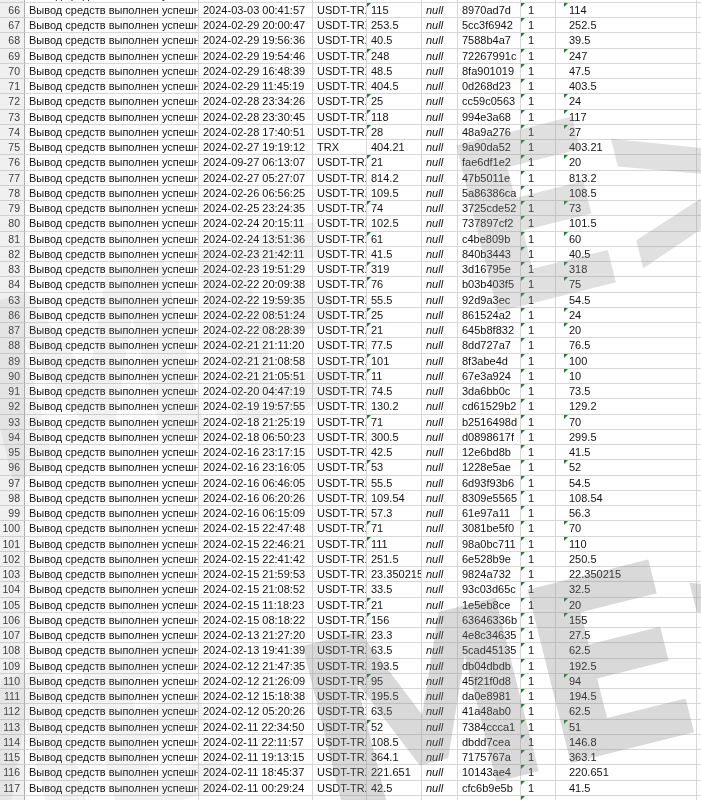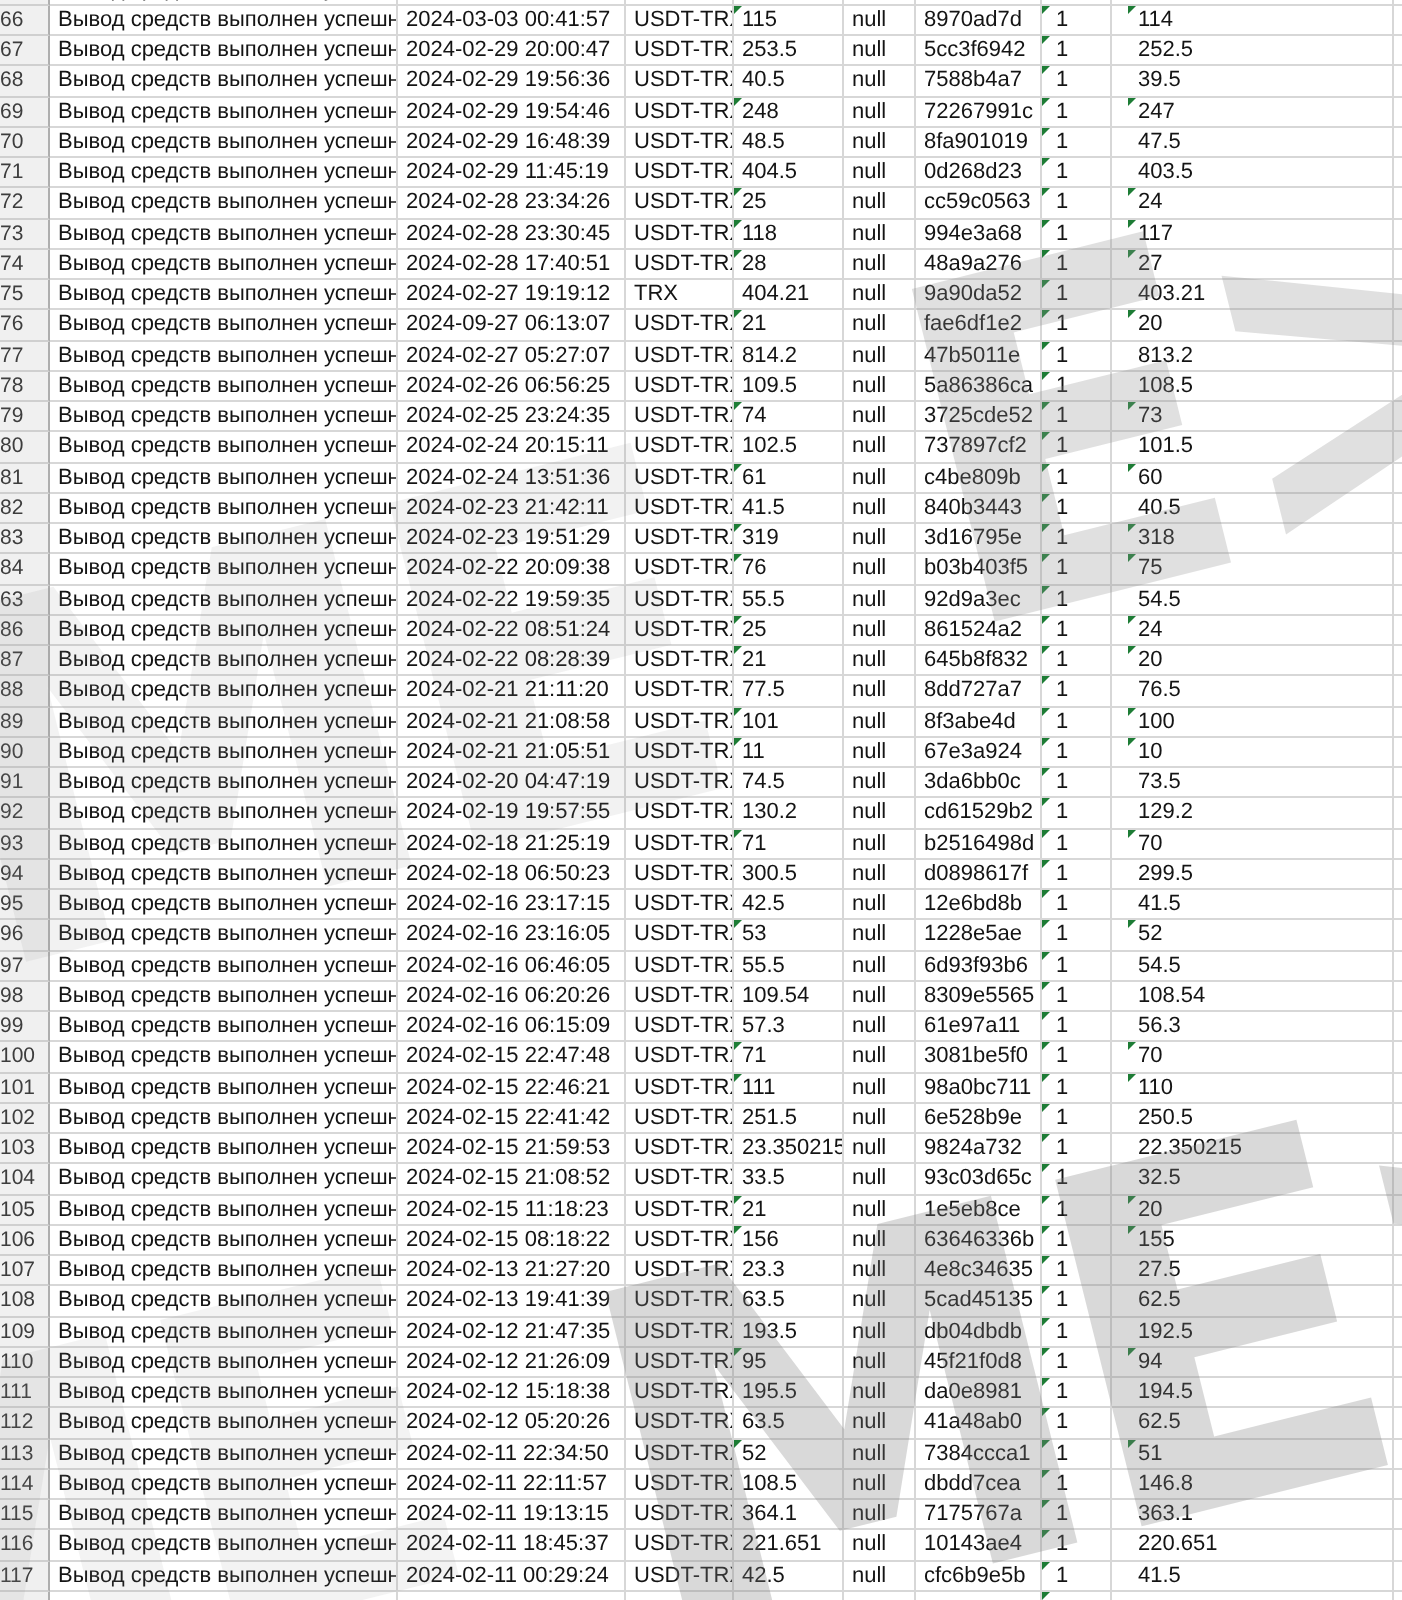--- a/index.html
+++ b/index.html
@@ -13,27 +13,27 @@
   .row{display:flex;height:15.25px;box-sizing:border-box;}
   .cell{
     box-sizing:border-box;height:15.25px;line-height:14.5px;
     border-right:1px solid #d7d7d7;border-bottom:1px solid #d7d7d7;
     white-space:nowrap;overflow:hidden;position:relative;
     padding-left:4px;background:transparent;
   }
   .c-rowhead{
     width:25px;background:#f0f0f0;border-right:1px solid #aeaeae;
     border-bottom:1px solid #cfcfcf;
-    text-align:left;padding:0 4px 0 0;color:#3d3d3d;font-size:10.5px;
+    text-align:right;padding:0 4px 0 0;color:#3d3d3d;font-size:10.5px;
   }
   .c-status{width:174px;}
   .c-date{width:114px;}
   .c-cur{width:54px;}
   .c-amt{width:55px;}
-  .c-null{width:36px;}
+  .c-null{width:36px;font-style:italic;}
   .c-hash{width:63px;}
   .c-one{width:35px;padding-left:7px;}
   .c-net{width:141px;padding-left:13px;}
   .c-edge{width:4px;border-right:none;}
   
   .tri::before, .c-one::before{
     content:"";position:absolute;top:0;left:0;width:0;height:0;
     border-top:4px solid #1d7c35;border-right:4px solid transparent;
   }
   .c-net.tri::before{left:8px;}

